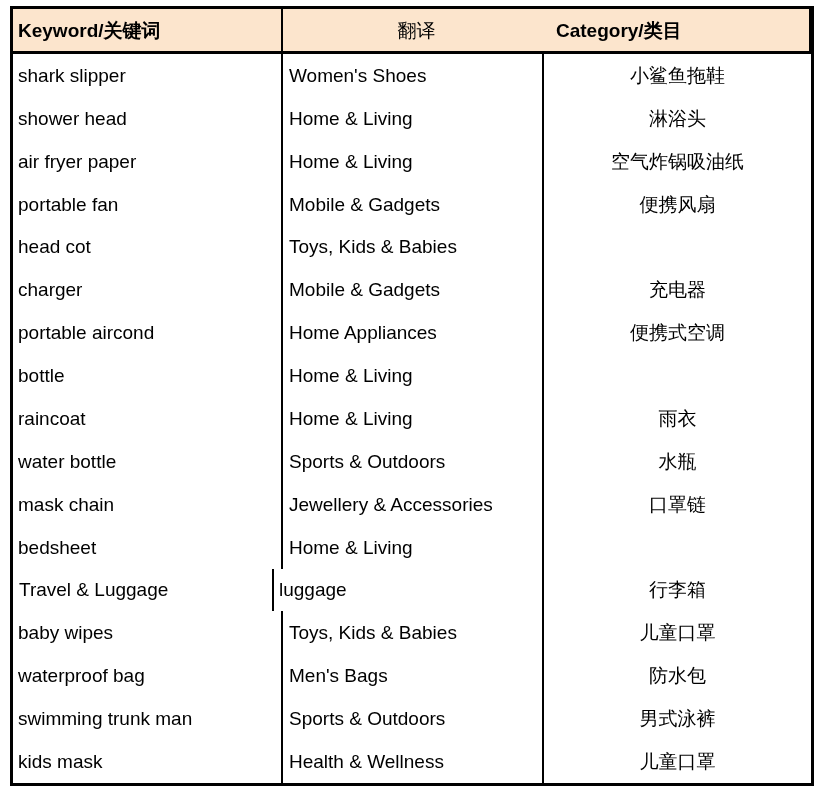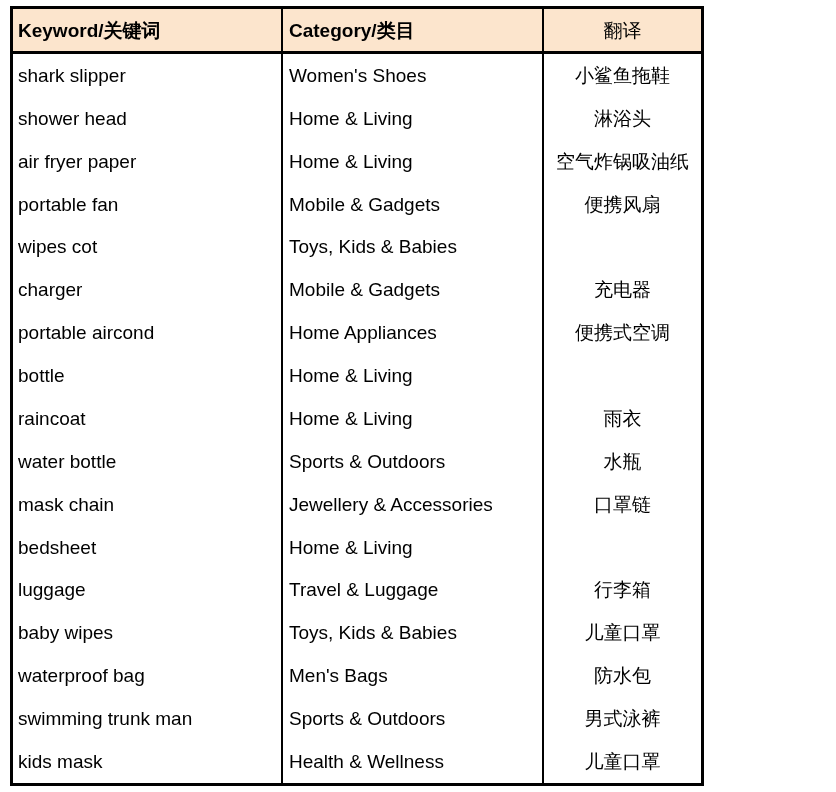--- a/index.html
+++ b/index.html
@@ -11,21 +11,21 @@
     height: 792px;
     background: #ffffff;
     font-family: "Liberation Sans", sans-serif;
     color: #000000;
     position: relative;
   }
   .table {
     position: absolute;
     left: 10px;
     top: 6px;
-    width: 694px;
+    width: 804px;
     height: 780px;
     border: 3px solid #000000;
     box-sizing: border-box;
     display: flex;
     flex-direction: column;
     background: #ffffff;
   }
   .thead {
     flex: 0 0 45px;
     display: flex;
@@ -73,22 +73,22 @@
   .th.c3 {
     font-weight: normal;
   }
 </style>
 </head>
 <body>
 
 <div class="table">
   <div class="thead">
     <div class="th c1">Keyword/关键词</div>
+    <div class="th c3">翻译</div>
     <div class="th c2">Category/类目</div>
-    <div class="th c3">翻译</div>
   </div>
   <div class="tbody" id="tbody">
   <div class="tr">
     <div class="td c1">shark slipper</div>
     <div class="td c2">Women's Shoes</div>
     <div class="td c3">小鲨鱼拖鞋</div>
   </div>
 
   <div class="tr">
     <div class="td c1">shower head</div>
@@ -102,21 +102,21 @@
     <div class="td c3">空气炸锅吸油纸</div>
   </div>
 
   <div class="tr">
     <div class="td c1">portable fan</div>
     <div class="td c2">Mobile &amp; Gadgets</div>
     <div class="td c3">便携风扇</div>
   </div>
 
   <div class="tr">
-    <div class="td c1">wipes cot</div>
+    <div class="td c1">head cot</div>
     <div class="td c2">Toys, Kids &amp; Babies</div>
   </div>
 
   <div class="tr">
     <div class="td c1">charger</div>
     <div class="td c2">Mobile &amp; Gadgets</div>
     <div class="td c3">充电器</div>
   </div>
 
   <div class="tr">
@@ -147,22 +147,22 @@
     <div class="td c2">Jewellery &amp; Accessories</div>
     <div class="td c3">口罩链</div>
   </div>
 
   <div class="tr">
     <div class="td c1">bedsheet</div>
     <div class="td c2">Home &amp; Living</div>
   </div>
 
   <div class="tr">
+    <div class="td c2">Travel &amp; Luggage</div>
     <div class="td c1">luggage</div>
-    <div class="td c2">Travel &amp; Luggage</div>
     <div class="td c3">行李箱</div>
   </div>
 
   <div class="tr">
     <div class="td c1">baby wipes</div>
     <div class="td c2">Toys, Kids &amp; Babies</div>
     <div class="td c3">儿童口罩</div>
   </div>
 
   <div class="tr">

